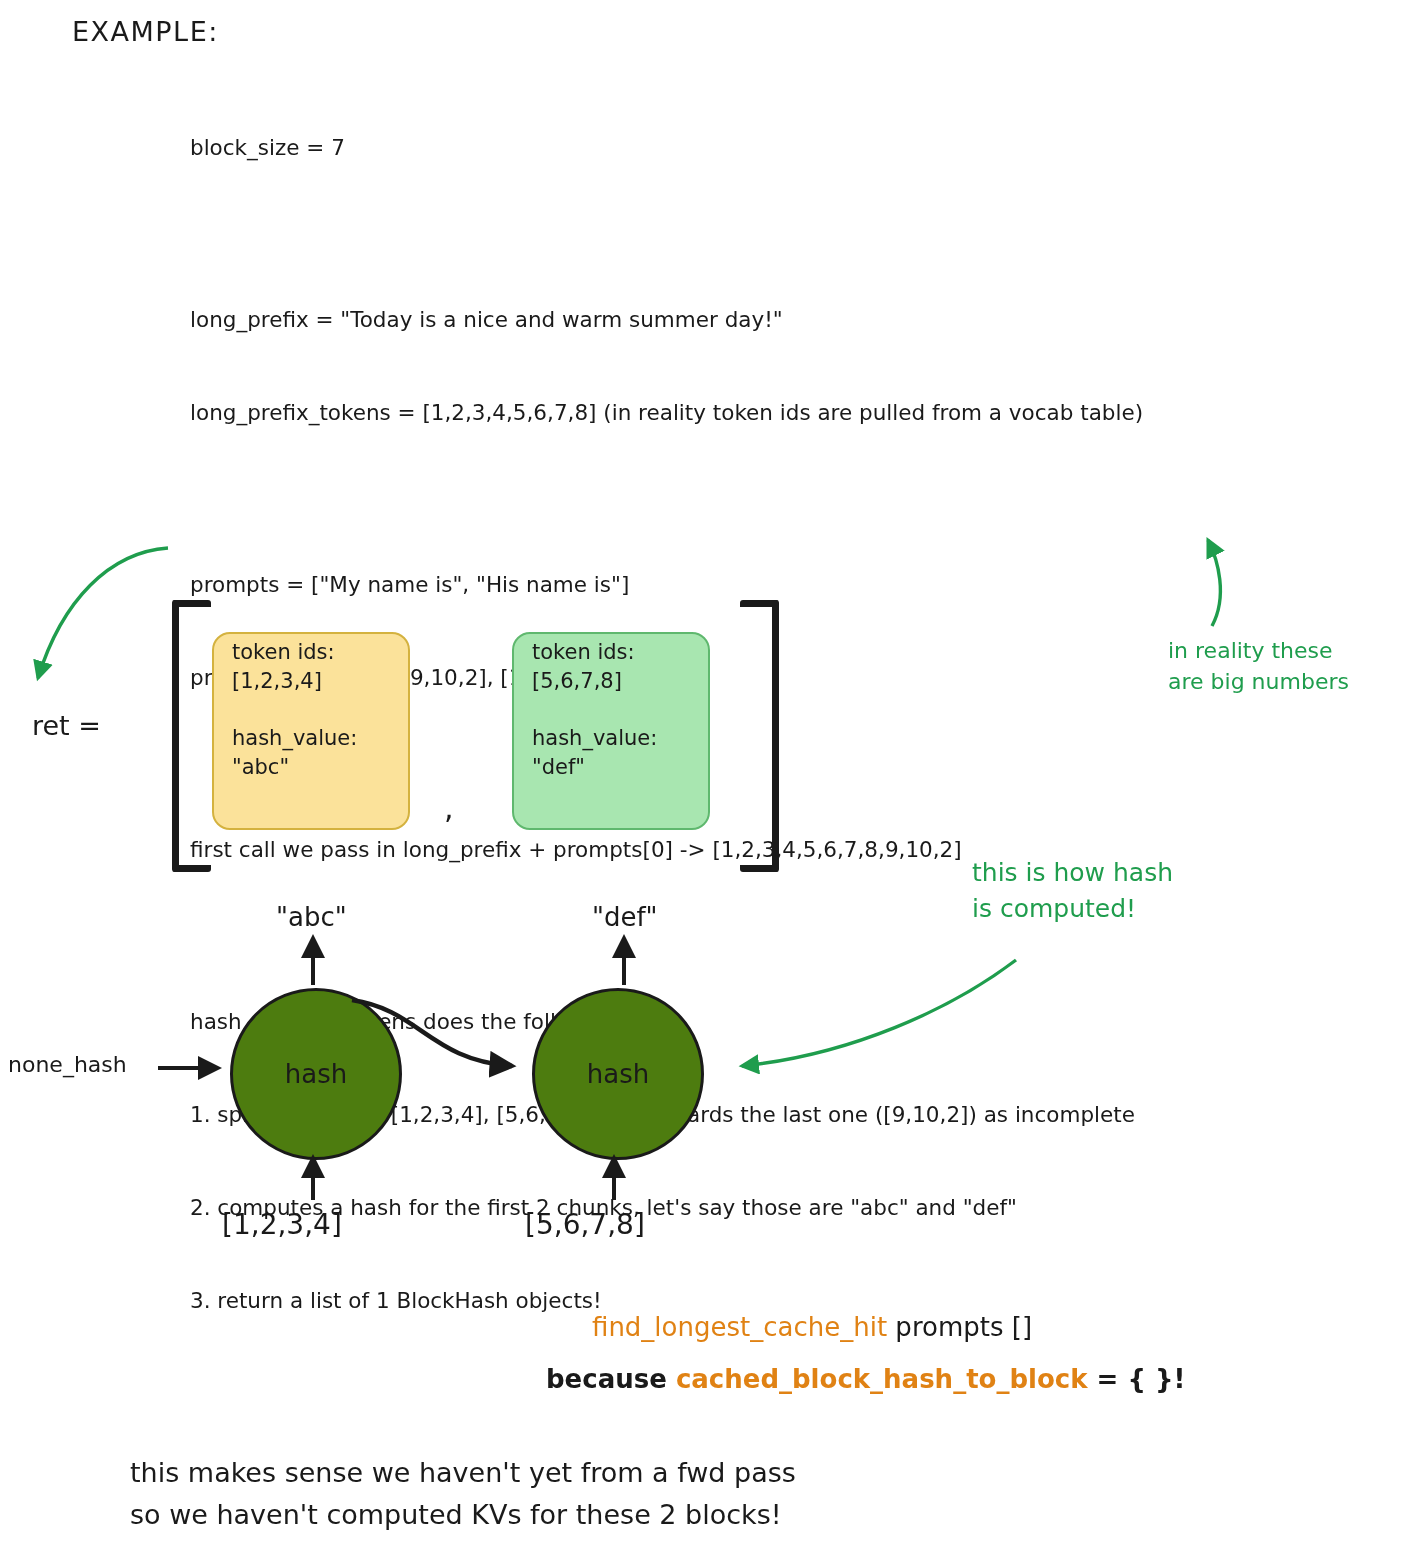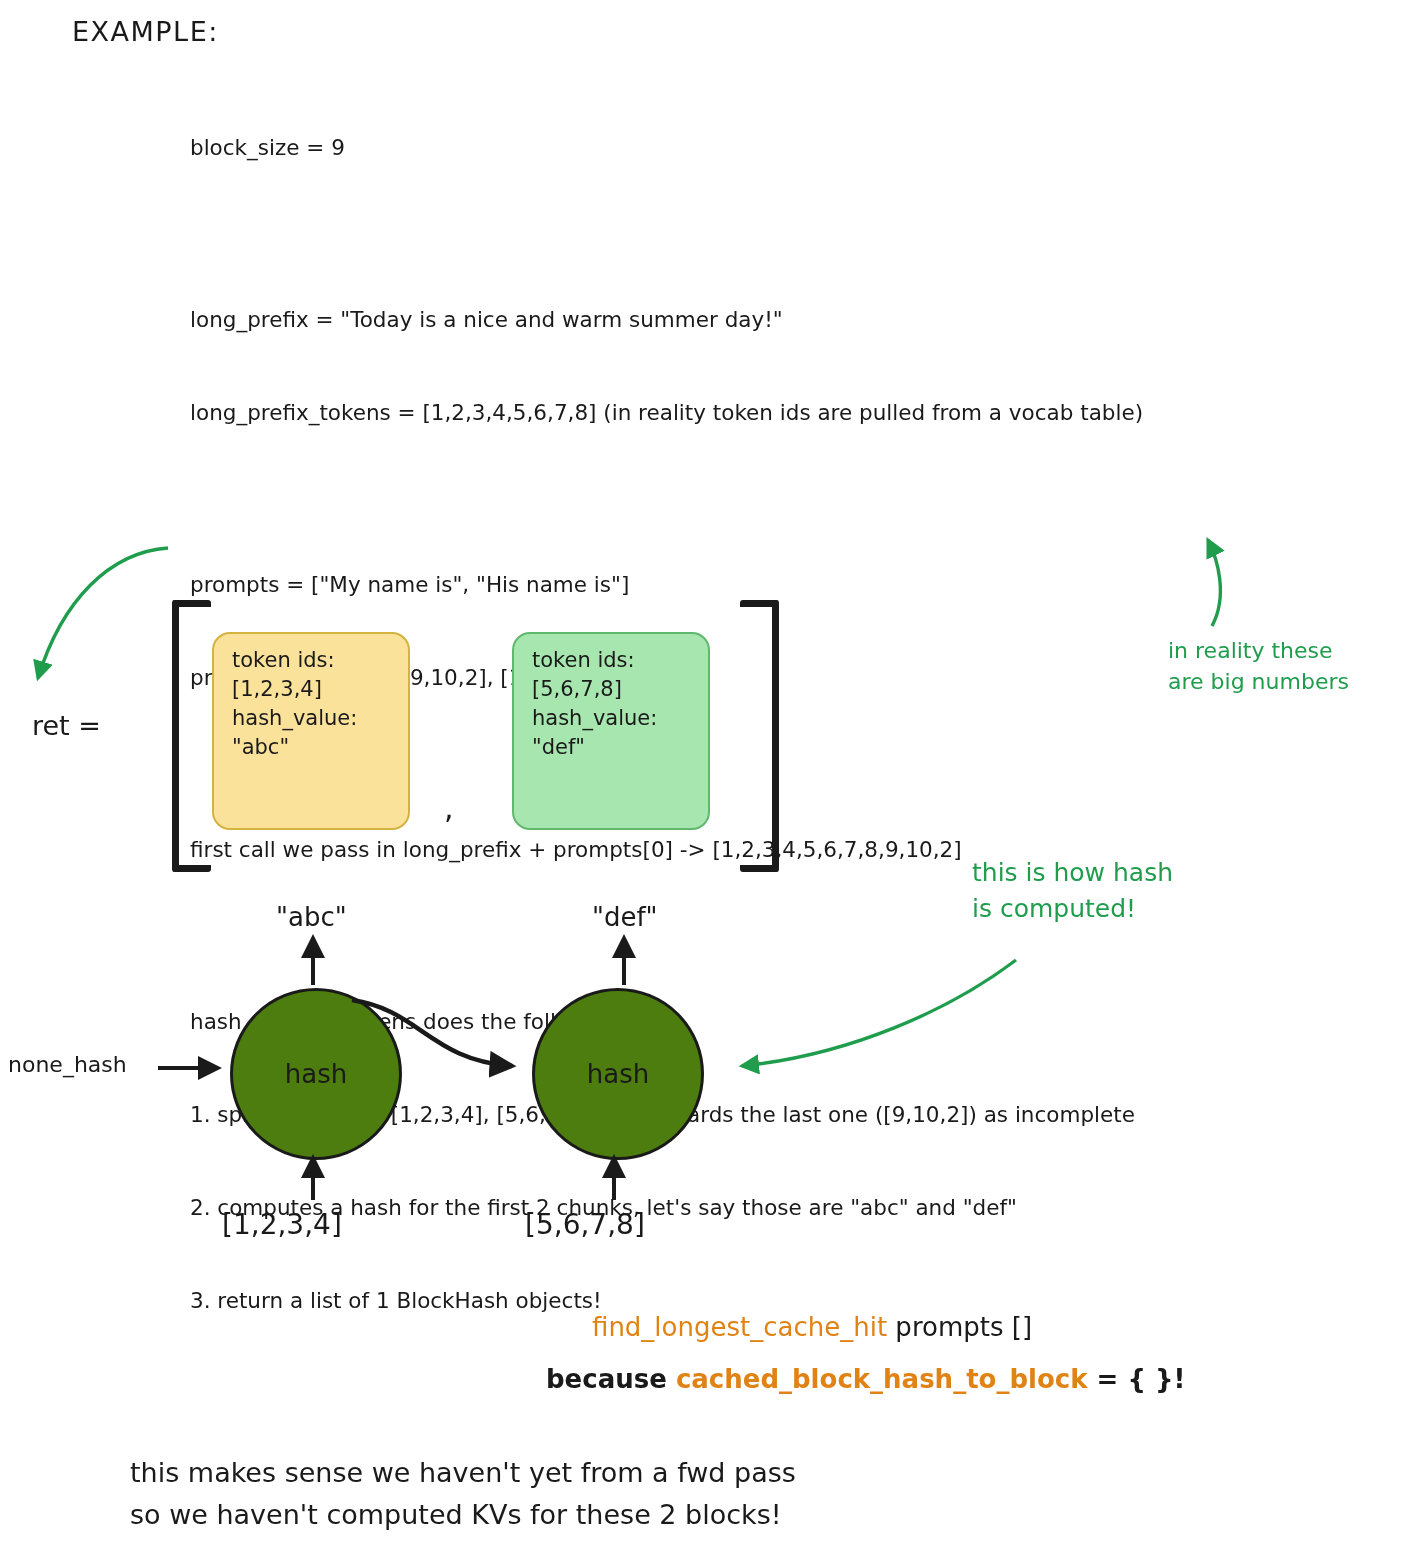--- a/index.html
+++ b/index.html
@@ -58,38 +58,38 @@
     border-radius: 3px;
   }
   .comma {
     left: 444px; top: 790px;
     font-size: 30px;
   }
 
   .card {
     border: 2.5px solid #c9a227;
     border-radius: 18px;
-    padding: 12px 18px;
+    padding: 4px 18px;
     font-size: 21px;
     line-height: 29px;
     box-sizing: border-box;
   }
   .card.yellow {
     left: 212px; top: 632px;
     width: 198px; height: 198px;
     background: #fbe29a;
     border-color: #d4b23f;
   }
   .card.green {
     left: 512px; top: 632px;
     width: 198px; height: 198px;
     background: #a8e6b0;
     border-color: #5fb86e;
   }
-  .card .line2 { }
+  .card .line2 { margin-top: 28px; }
 
   
   .green-note {
     color: #1f9d4d;
     font-size: 22px;
     line-height: 31px;
   }
   .note-reality { left: 1168px; top: 635px; }
   .note-hashcomp { left: 972px; top: 855px; font-size: 25px; line-height: 36px; }
 
@@ -138,21 +138,21 @@
     width: 1408px; height: 1550px;
     pointer-events: none;
   }
 </style>
 </head>
 <body>
 
 <div class="abs title">EXAMPLE:</div>
 
 <div class="abs code-block">
-  <div>block_size = 9</div>
+  <div>block_size = 7</div>
   <span class="gap"></span>
   <div>long_prefix = "Today is a nice and warm summer day!"</div>
   <div>long_prefix_tokens = [1,2,3,4,5,6,7,8] (in reality token ids are pulled from a vocab table)</div>
   <span class="gap"></span>
   <div>prompts = ["My name is", "His name is"]</div>
   <div>prompts_tokens = [[9,10,2], [12,10,2]]</div>
   <span class="gap"></span>
   <div>first call we pass in long_prefix + prompts[0] -&gt; [1,2,3,4,5,6,7,8,9,10,2]</div>
   <span class="gap"></span>
   <div>hash_request_tokens does the following:</div>

